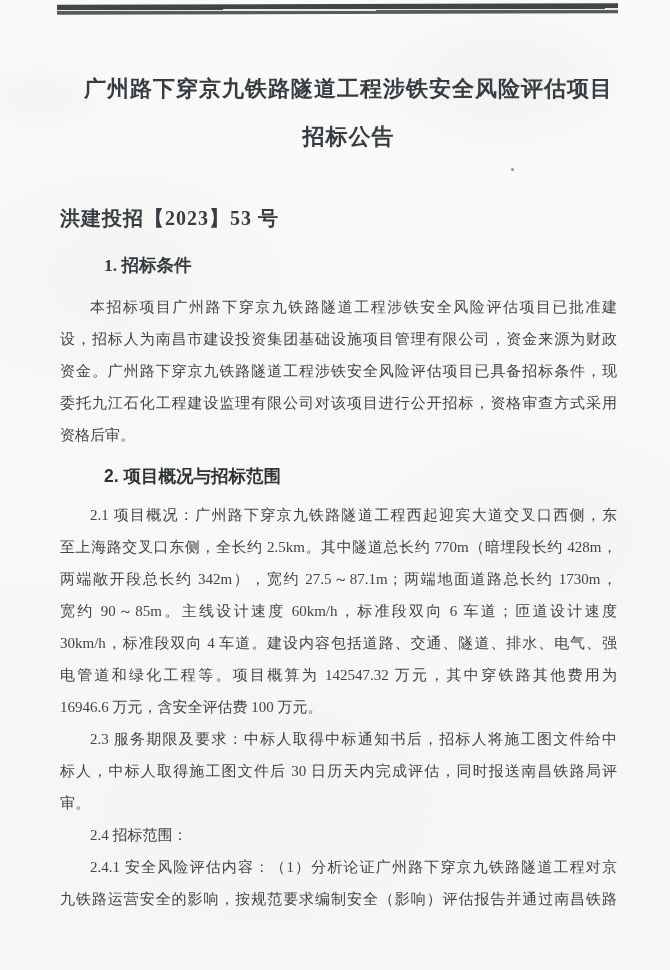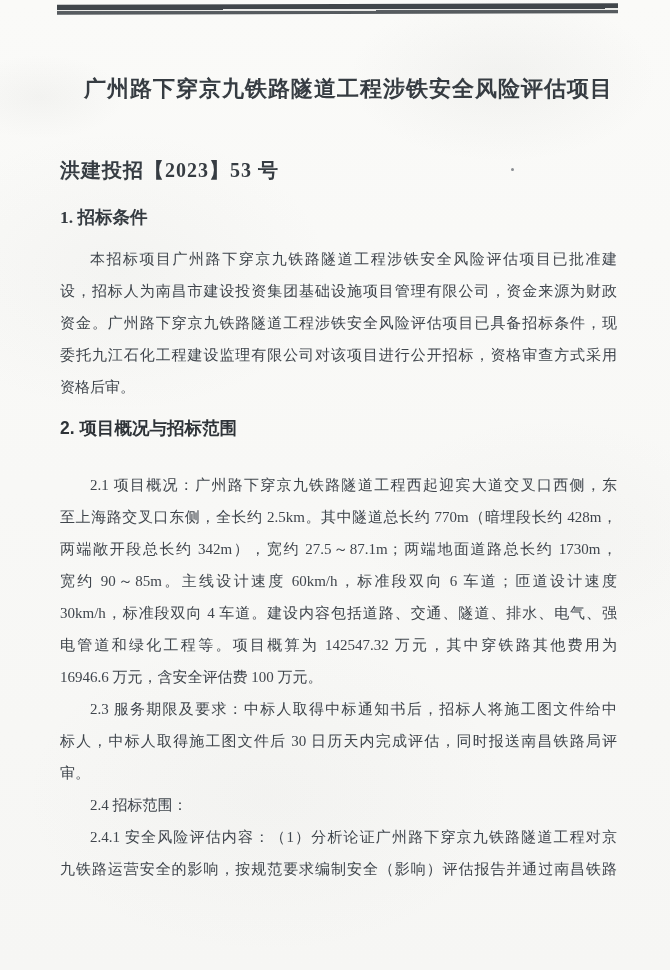--- a/index.html
+++ b/index.html
@@ -67,27 +67,28 @@
     font-weight: bold;
     letter-spacing: 1px;
     color: #363c42;
   }
 
   .heading {
     font-size: 17.5px;
     line-height: 26px;
     font-weight: bold;
     color: #343a40;
+    margin-left: 44px;
   }
   .heading.serif { margin-top: 20px; font-family: "Liberation Serif", serif; }
   .heading.sans  { margin-top: 12px; font-family: "Liberation Sans", sans-serif; color: #2e3338; }
 
   .para { margin: 0; }
   .para.first  { margin-top: 13px; }
-  .para.scope  { margin-top: 28px; }
+  .para.scope  { margin-top: 10px; }
 
   .line {
     height: 32px;
     line-height: 32px;
     font-size: 15px;
     white-space: nowrap;
     text-align: justify;
   }
   .line.fill   { text-align-last: justify; }
   .line.indent { text-indent: 30px; }
@@ -97,20 +98,21 @@
 
 <div class="page">
 
   <div class="scan-bar"></div>
   <div class="scan-speck"></div>
 
   <div class="content">
 
     <h1 class="title">
       <span>广州路下穿京九铁路隧道工程涉铁安全风险评估项目</span>
+      <span>招标公告</span>
     </h1>
 
     <div class="docnum">洪建投招【2023】53 号</div>
 
     <div class="heading serif">1. 招标条件</div>
 
     <div class="para first">
       <div class="line fill indent">本招标项目广州路下穿京九铁路隧道工程涉铁安全风险评估项目已批准建</div>
       <div class="line fill">设，招标人为南昌市建设投资集团基础设施项目管理有限公司，资金来源为财政</div>
       <div class="line fill">资金。广州路下穿京九铁路隧道工程涉铁安全风险评估项目已具备招标条件，现</div>

